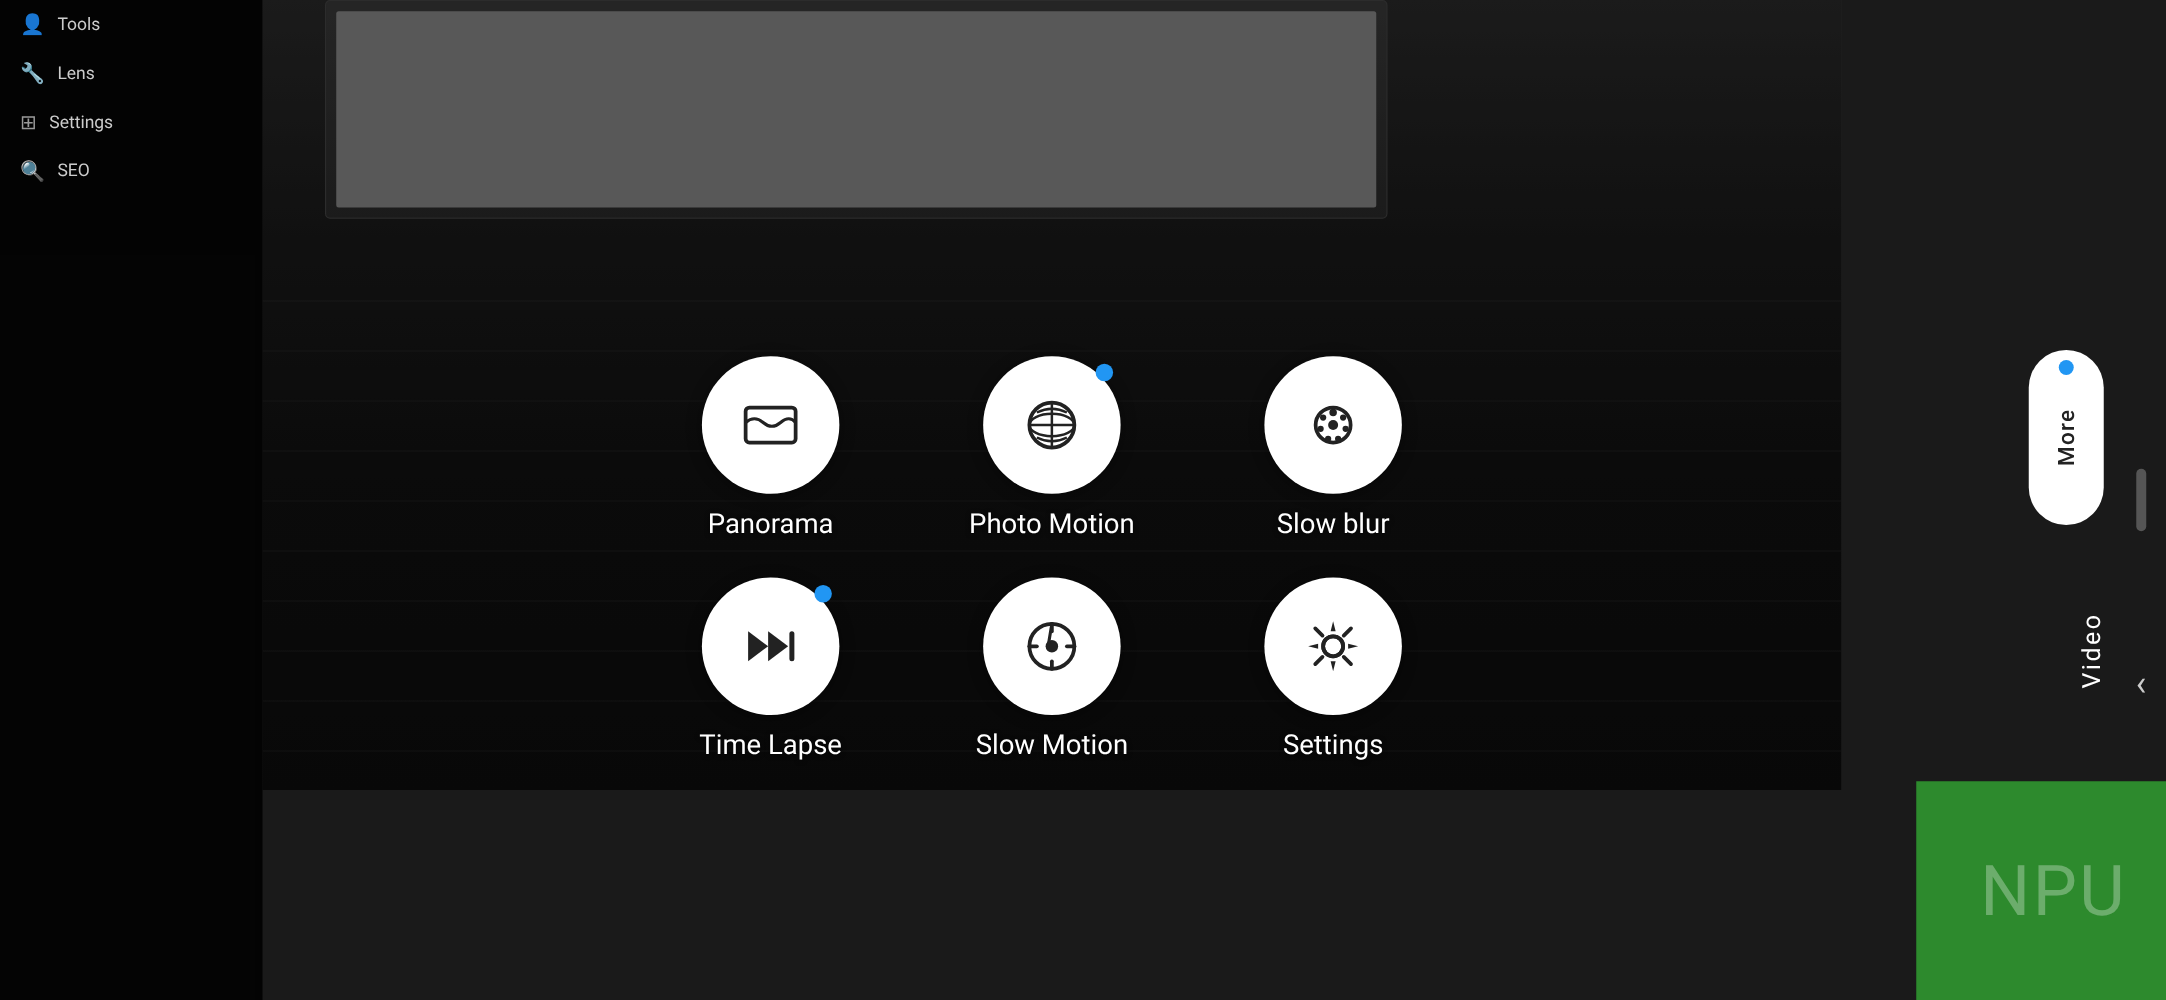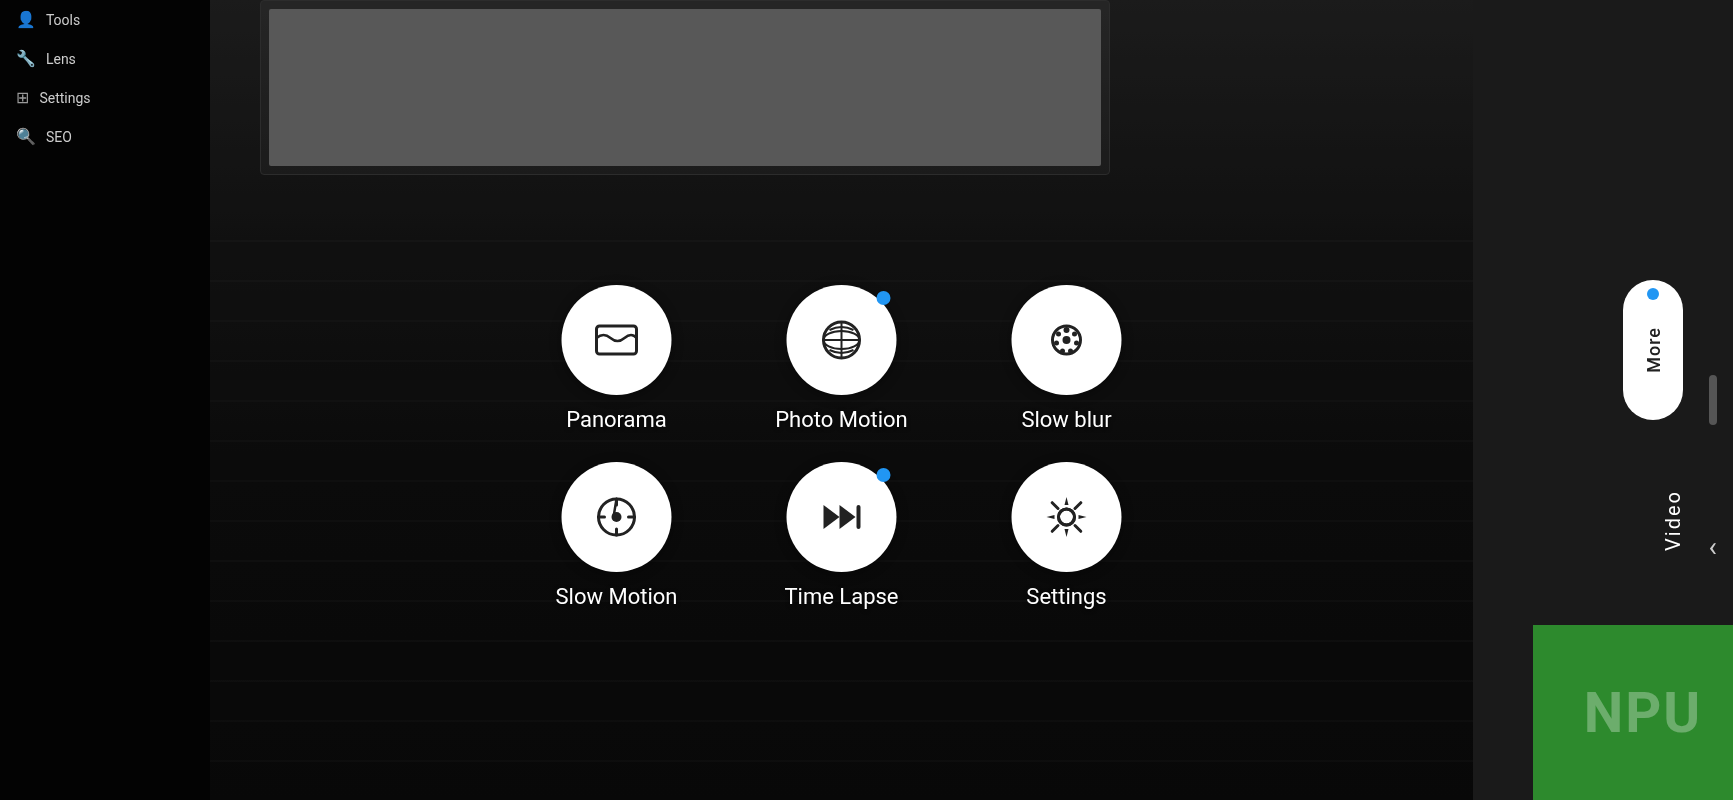--- a/index.html
+++ b/index.html
@@ -54,21 +54,21 @@
       margin-right: 10px;
       font-size: 16px;
       color: #999;
     }
 
     
     .camera-bg {
       position: absolute;
       top: 0; left: 210px;
       width: calc(100% - 210px - 260px);
-      height: 800px;
+      height: 632px;
       background: linear-gradient(180deg, #2a2a2a 0%, #1a1a1a 30%, #111 60%, #0d0d0d 100%);
       overflow: hidden;
     }
 
     
     .keyboard-texture {
       position: absolute;
       top: 240px; left: 0;
       width: 100%;
       height: 560px;
@@ -253,21 +253,21 @@
       background: #2d8a2d;
       display: flex;
       align-items: center;
       justify-content: center;
       z-index: 30;
     }
 
     .npu-text {
       color: rgba(255,255,255,0.3);
       font-size: 56px;
-      font-weight: 700;
+      font-weight: 400;
       letter-spacing: 2px;
       margin-left: 20px;
     }
 
     
     .key-row {
       position: absolute;
       display: flex;
       gap: 8px;
     }
@@ -359,44 +359,44 @@
           <circle cx="16" cy="29" r="2.5" fill="#222"></circle>
           <circle cx="18" cy="20" r="2.5" fill="#222"></circle>
           <circle cx="26" cy="26" r="4" fill="#222"></circle>
         </svg>
       </div>
       <span class="mode-label">Slow blur</span>
     </div>
 
     <div class="mode-item">
       <div class="mode-circle">
+        <div class="dot"></div>
+        <svg viewBox="0 0 52 52" fill="none" xmlns="http://www.w3.org/2000/svg">
+
+          <polygon points="8,14 24,26 8,38" fill="#222"></polygon>
+          <polygon points="24,14 40,26 24,38" fill="#222"></polygon>
+          <rect x="41" y="14" width="4" height="24" rx="2" fill="#222"></rect>
+        </svg>
+      </div>
+      <span class="mode-label">Time Lapse</span>
+    </div>
+
+    <div class="mode-item">
+      <div class="mode-circle">
         <svg viewBox="0 0 52 52" fill="none" xmlns="http://www.w3.org/2000/svg">
           <circle cx="26" cy="26" r="18" stroke="#222" stroke-width="3" fill="none"></circle>
           <circle cx="26" cy="26" r="5" fill="#222"></circle>
           <path d="M26 8 L26 14" stroke="#222" stroke-width="3" stroke-linecap="round"></path>
           <path d="M26 38 L26 44" stroke="#222" stroke-width="3" stroke-linecap="round"></path>
           <path d="M8 26 L14 26" stroke="#222" stroke-width="3" stroke-linecap="round"></path>
           <path d="M38 26 L44 26" stroke="#222" stroke-width="3" stroke-linecap="round"></path>
           <path d="M26 8 L23 26" stroke="#222" stroke-width="2.5" stroke-linecap="round"></path>
         </svg>
       </div>
       <span class="mode-label">Slow Motion</span>
-    </div>
-
-    <div class="mode-item">
-      <div class="mode-circle">
-        <div class="dot"></div>
-        <svg viewBox="0 0 52 52" fill="none" xmlns="http://www.w3.org/2000/svg">
-
-          <polygon points="8,14 24,26 8,38" fill="#222"></polygon>
-          <polygon points="24,14 40,26 24,38" fill="#222"></polygon>
-          <rect x="41" y="14" width="4" height="24" rx="2" fill="#222"></rect>
-        </svg>
-      </div>
-      <span class="mode-label">Time Lapse</span>
     </div>
 
     <div class="mode-item">
       <div class="mode-circle">
         <svg viewBox="0 0 52 52" fill="none" xmlns="http://www.w3.org/2000/svg">
           <circle cx="26" cy="26" r="8" stroke="#222" stroke-width="3" fill="none"></circle>
           <path d="M26 6 L28 14 L24 14 Z" fill="#222"></path>
           <path d="M26 46 L28 38 L24 38 Z" fill="#222"></path>
           <path d="M6 26 L14 24 L14 28 Z" fill="#222"></path>
           <path d="M46 26 L38 24 L38 28 Z" fill="#222"></path>

